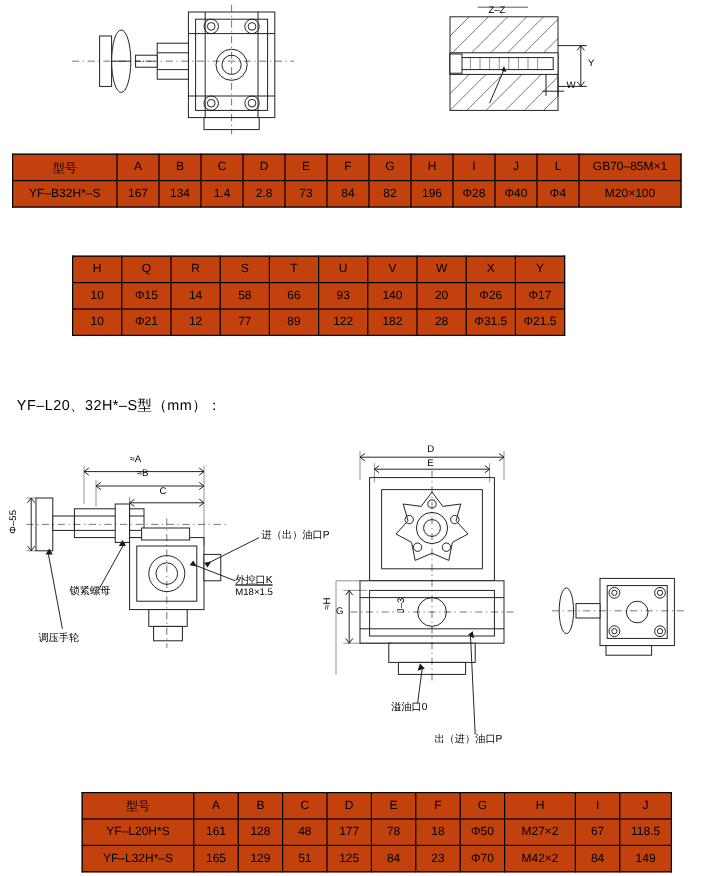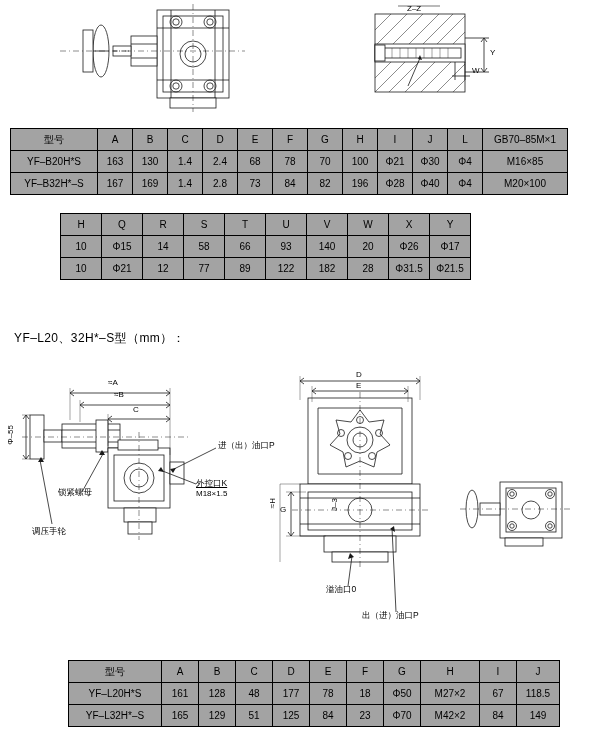--- a/index.html
+++ b/index.html
@@ -10,21 +10,21 @@
     color:#000;
     position:relative;
     overflow:hidden;
   }
   .sheet{position:relative;width:570px;height:730px;}
 
   
   table.spec{
     border-collapse:collapse;
     font-size:10px;
-    background:#a3a3a3;
+    background:#c2410c;
   }
   table.spec th, table.spec td{
     border:1px solid #000;
     text-align:center;
     vertical-align:middle;
     padding:0;
     height:21px;
     font-weight:normal;
     white-space:nowrap;
   }
@@ -324,38 +324,23 @@
         <th>G</th>
         <th>H</th>
         <th>I</th>
         <th>J</th>
         <th>L</th>
         <th class="wide">GB70–85M×1</th>
       </tr>
     </thead>
     <tbody>
       <tr>
-        <td class="model">YF–B20H*S</td>
-        <td>163</td>
-        <td>130</td>
-        <td>1.4</td>
-        <td>2.4</td>
-        <td>68</td>
-        <td>78</td>
-        <td>70</td>
-        <td>100</td>
-        <td>Φ21</td>
-        <td>Φ30</td>
-        <td>Φ4</td>
-        <td class="wide">M16×85</td>
-      </tr>
-      <tr>
         <td class="model">YF–B32H*–S</td>
         <td>167</td>
-        <td>169</td>
+        <td>134</td>
         <td>1.4</td>
         <td>2.8</td>
         <td>73</td>
         <td>84</td>
         <td>82</td>
         <td>196</td>
         <td>Φ28</td>
         <td>Φ40</td>
         <td>Φ4</td>
         <td class="wide">M20×100</td>

